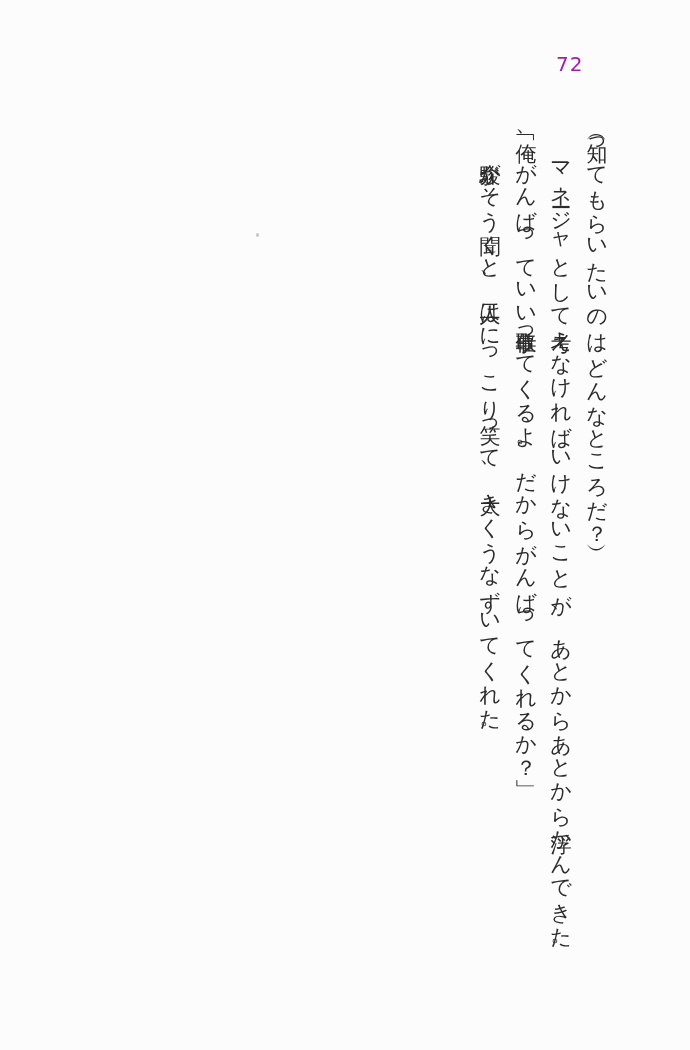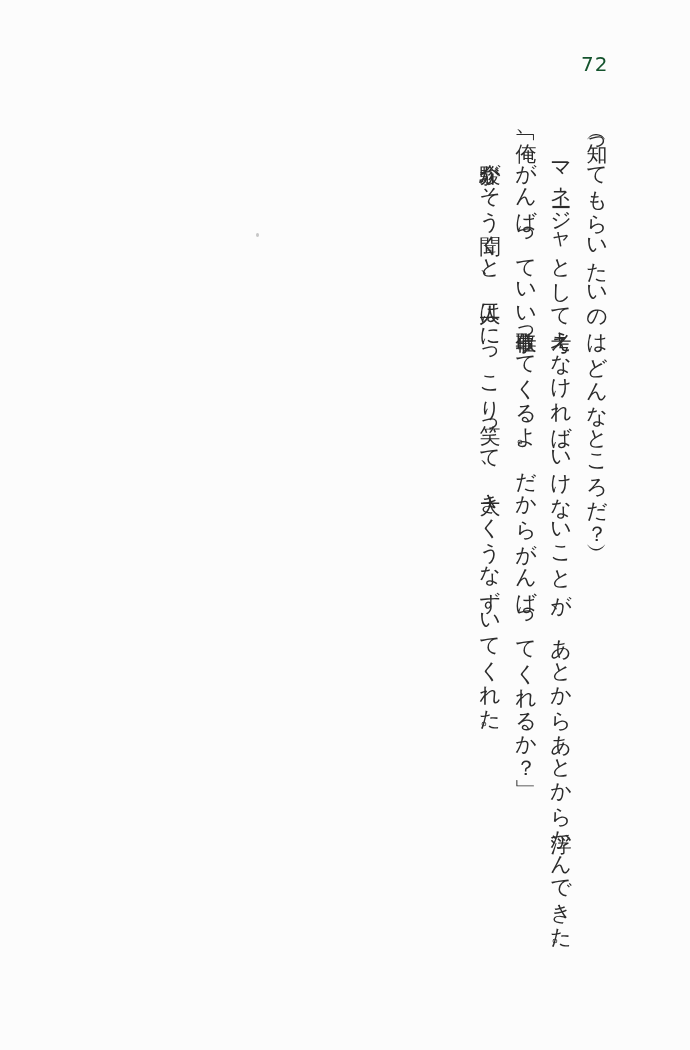--- a/index.html
+++ b/index.html
@@ -15,22 +15,21 @@
     overflow: hidden;
     font-family: "DejaVu Serif", serif;
   }
   .page-number {
     position: absolute;
     left: 556px;
     top: 52px;
     font-family: "DejaVu Sans", sans-serif;
     font-size: 20px;
     letter-spacing: 1px;
-    color: #14532d;
-    margin-left: 25px;
+    color: #a21caf;
   }
   .text-block {
     position: absolute;
     left: 0;
     top: 0;
     width: 690px;
     height: 1050px;
   }
   .vline {
     position: absolute;

